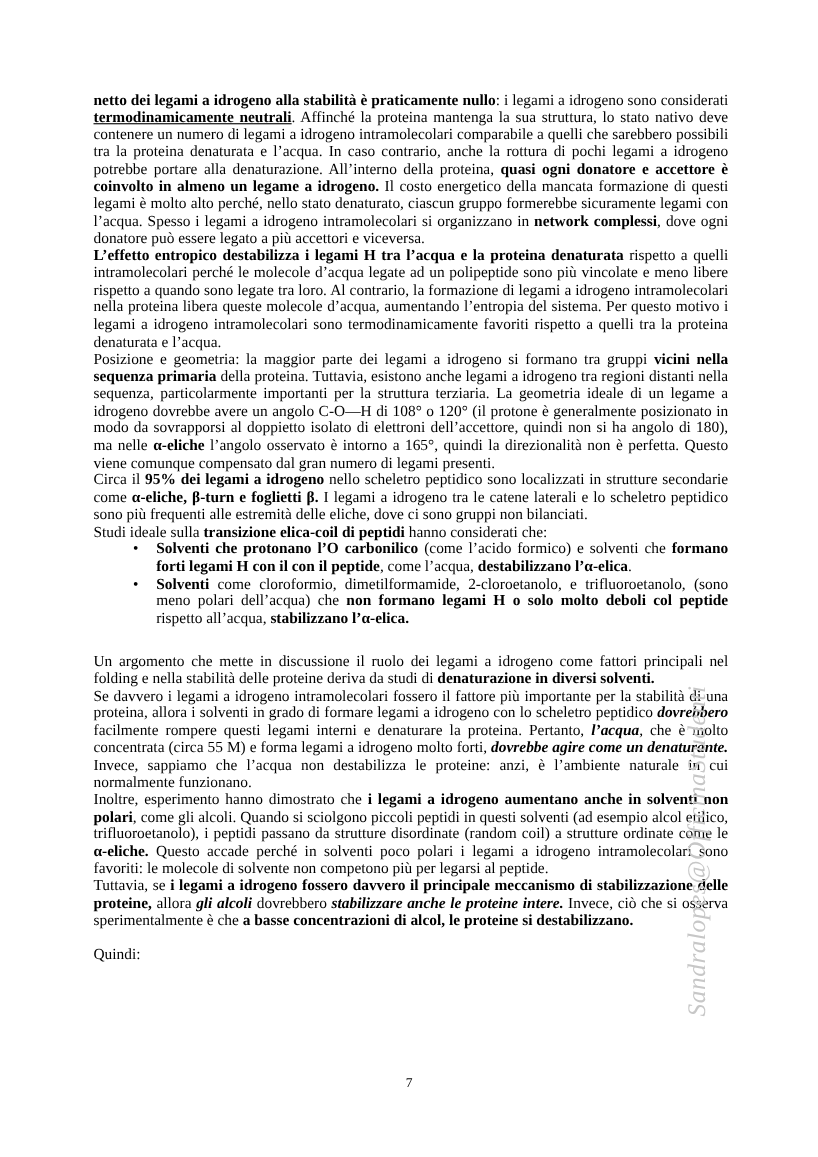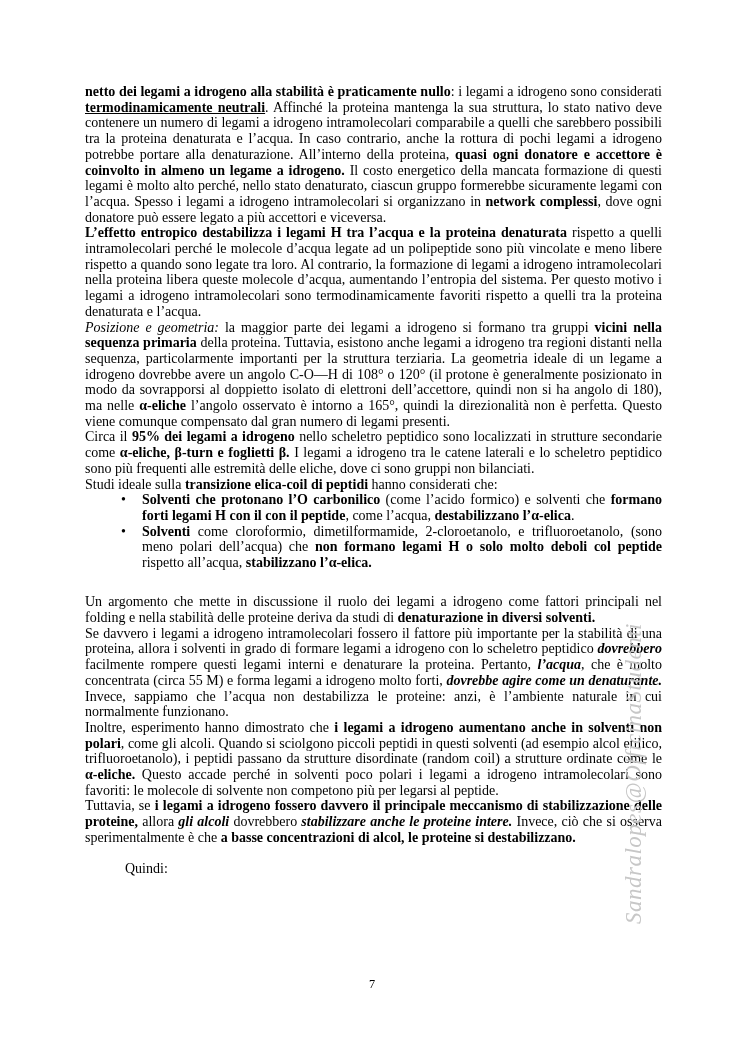--- a/index.html
+++ b/index.html
@@ -17,21 +17,21 @@
     width: 577px;
     font-size: 14px;
     line-height: 15.7px;
     text-align: justify;
   }
   #text-body p { margin: 0; }
   p.question { font-style: italic; text-align: left; }
   .seg-regular { font-weight: normal; }
   .seg-bold { font-weight: bold; }
   .seg-bold-underline { font-weight: bold; text-decoration: underline; }
-  .seg-italic { font-style: italic; }
+  .seg-italic { }
   .seg-bold-italic { font-weight: bold; font-style: italic; }
   ul.bullets { margin: 0; padding: 0; list-style: none; }
   ul.bullets li { position: relative; padding-left: 57px; text-align: justify; }
   ul.bullets li .marker { position: absolute; left: 36px; top: 0; }
   #watermark {
     position: absolute;
     left: 621px; top: 924px;
     transform-origin: 0 0;
     transform: rotate(-90deg);
     white-space: nowrap;
@@ -61,19 +61,19 @@
       <p class="p"><span class="seg-regular">Circa il </span><span class="seg-bold">95% dei legami a idrogeno</span><span class="seg-regular"> nello scheletro peptidico sono localizzati in strutture secondarie come </span><span class="seg-bold">α-eliche, β-turn e foglietti β.</span><span class="seg-regular"> I legami a idrogeno tra le catene laterali e lo scheletro peptidico sono più frequenti alle estremità delle eliche, dove ci sono gruppi non bilanciati.</span></p>
       <p class="p"><span class="seg-regular">Studi ideale sulla </span><span class="seg-bold">transizione elica-coil di peptidi</span><span class="seg-regular"> hanno considerati che:</span></p>
       <ul class="bullets">
         <li><span class="marker">•</span><span><span class="seg-bold">Solventi che protonano l’O carbonilico</span><span class="seg-regular"> (come l’acido formico) e solventi che </span><span class="seg-bold">formano forti legami H con il con il peptide</span><span class="seg-regular">, come l’acqua, </span><span class="seg-bold">destabilizzano l’α-elica</span><span class="seg-regular">.</span></span></li>
         <li><span class="marker">•</span><span><span class="seg-bold">Solventi</span><span class="seg-regular"> come cloroformio, dimetilformamide, 2-cloroetanolo, e trifluoroetanolo, (sono meno polari dell’acqua) che </span><span class="seg-bold">non formano legami H o solo molto deboli col peptide</span><span class="seg-regular"> rispetto all’acqua, </span><span class="seg-bold">stabilizzano l’α-elica.</span></span></li>
       </ul>
       <p class="p" style="margin-top: 23.55px;"><span class="seg-regular">Un argomento che mette in discussione il ruolo dei legami a idrogeno come fattori principali nel folding e nella stabilità delle proteine deriva da studi di </span><span class="seg-bold">denaturazione in diversi solventi.</span></p>
       <p class="p"><span class="seg-regular">Se davvero i legami a idrogeno intramolecolari fossero il fattore più importante per la stabilità di una proteina, allora i solventi in grado di formare legami a idrogeno con lo scheletro peptidico </span><span class="seg-bold-italic">dovrebbero</span><span class="seg-regular"> facilmente rompere questi legami interni e denaturare la proteina. Pertanto, </span><span class="seg-bold-italic">l’acqua</span><span class="seg-regular">, che è molto concentrata (circa 55 M) e forma legami a idrogeno molto forti, </span><span class="seg-bold-italic">dovrebbe agire come un denaturante.</span><span class="seg-regular"> Invece, sappiamo che l’acqua non destabilizza le proteine: anzi, è l’ambiente naturale in cui normalmente funzionano.</span></p>
       <p class="p"><span class="seg-regular">Inoltre, esperimento hanno dimostrato che </span><span class="seg-bold">i legami a idrogeno aumentano anche in solventi non polari</span><span class="seg-regular">, come gli alcoli. Quando si sciolgono piccoli peptidi in questi solventi (ad esempio alcol etilico, trifluoroetanolo), i peptidi passano da strutture disordinate (random coil) a strutture ordinate come le </span><span class="seg-bold">α-eliche.</span><span class="seg-regular"> Questo accade perché in solventi poco polari i legami a idrogeno intramolecolari sono favoriti: le molecole di solvente non competono più per legarsi al peptide.</span></p>
       <p class="p"><span class="seg-regular">Tuttavia, se </span><span class="seg-bold">i legami a idrogeno fossero davvero il principale meccanismo di stabilizzazione delle proteine,</span><span class="seg-regular"> allora </span><span class="seg-bold-italic">gli alcoli</span><span class="seg-regular"> dovrebbero </span><span class="seg-bold-italic">stabilizzare anche le proteine intere.</span><span class="seg-regular"> Invece, ciò che si osserva sperimentalmente è che </span><span class="seg-bold">a basse concentrazioni di alcol, le proteine si destabilizzano.</span></p>
-      <p class="p" style="margin-top: 15.7px; margin-left: 40px;"><span class="seg-regular">Quindi:</span></p>
+      <p class="p" style="margin-top: 15.7px;"><span class="seg-regular">Quindi:</span></p>
     </div>
 
   <div id="watermark" style="color: rgb(199, 199, 199);">Sandralopes@OfficinaStudenti</div>
 
   <div id="page-number">7</div>
 </main>
 
 </body></html>

